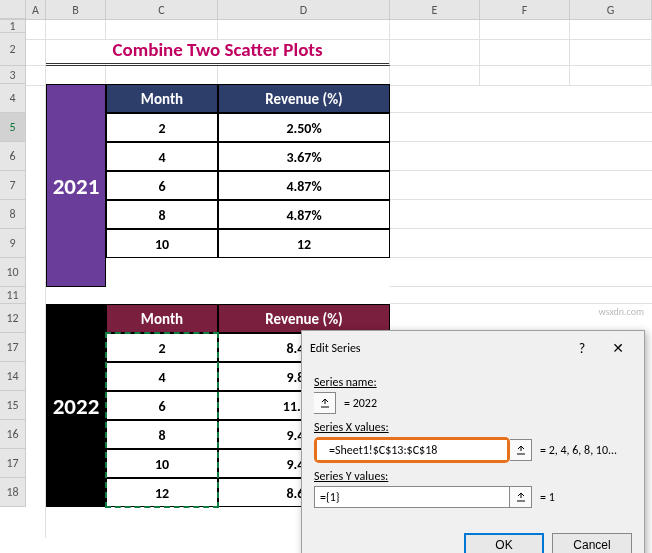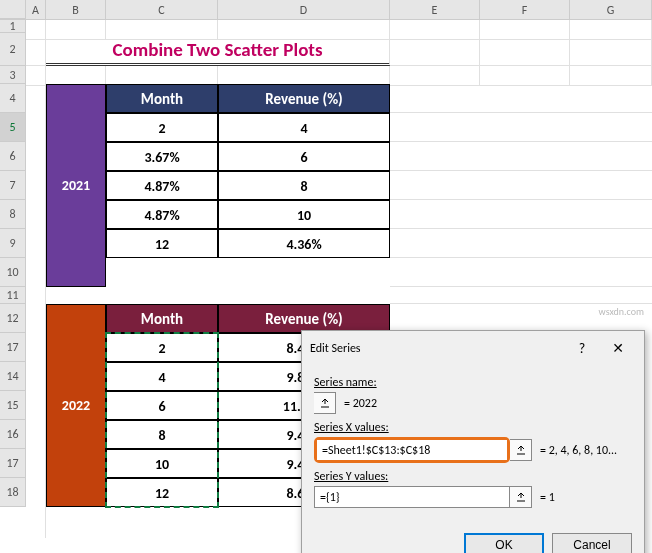--- a/index.html
+++ b/index.html
@@ -71,28 +71,28 @@
       font-weight: bold;
       color: #c00060;
       text-align: center;
       line-height: 33px;
       border-bottom: 3px double #333;
     }
 
     .year-cell {
       color: #fff;
       font-weight: bold;
-      font-size: 14px;
+      font-size: 23px;
       display: flex;
       align-items: center;
       justify-content: center;
       border: 1px solid #000;
     }
     .year-2021 { background: #6a3d9a; }
-    .year-2022 { background: #c2410c; }
+    .year-2022 { background: #000000; }
 
     .tbl-header {
       color: #fff;
       font-weight: bold;
       font-size: 15px;
       text-align: center;
       line-height: 29px;
       border: 1px solid #000;
     }
     .hdr-2021 { background: #2e3e6b; }
@@ -169,21 +169,21 @@
       width: 92px;
       white-space: nowrap;
       overflow: hidden;
     }
 
     .highlight-box {
       border: 3px solid #e8701a;
       border-radius: 5px;
       padding: 0;
     }
-    .highlight-box .field-input { border: none; padding: 3px 5px; }
+    .highlight-box .field-input { border: none; padding: 3px 12px; }
 
     .dlg-buttons {
       display: flex;
       justify-content: flex-end;
       padding: 8px 12px 12px 12px;
       gap: 8px;
     }
     .dlg-button {
       min-width: 80px;
       padding: 3px 12px;
@@ -245,29 +245,29 @@
       <div class="cell c-F"></div>
       <div class="cell c-G"></div>
   </div>
 </div>
 
 <div class="data-overlay" style="top:84px;left:46px;grid-template-columns:60px 112px 172px;grid-template-rows:repeat(7,29px)">
   <div class="year-cell year-2021" style="grid-row:1/8">2021</div>
   <div class="tbl-header hdr-2021">Month</div>
   <div class="tbl-header hdr-2021">Revenue (%)</div>
   <div class="data-cell">2</div>
+  <div class="data-cell">2.50%</div>
   <div class="data-cell">4</div>
   <div class="data-cell">3.67%</div>
   <div class="data-cell">6</div>
   <div class="data-cell">4.87%</div>
   <div class="data-cell">8</div>
   <div class="data-cell">4.87%</div>
   <div class="data-cell">10</div>
   <div class="data-cell">12</div>
-  <div class="data-cell">4.36%</div>
 </div>
 
 <div style="position:absolute;top:84px;left:0;width:26px">
   <div class="row-header" style="height:29px;line-height:29px">4</div>
   <div class="row-header selected" style="height:29px;line-height:29px">5</div>
   <div class="row-header" style="height:29px;line-height:29px">6</div>
   <div class="row-header" style="height:29px;line-height:29px">7</div>
   <div class="row-header" style="height:29px;line-height:29px">8</div>
   <div class="row-header" style="height:29px;line-height:29px">9</div>
   <div class="row-header" style="height:29px;line-height:29px">10</div>

